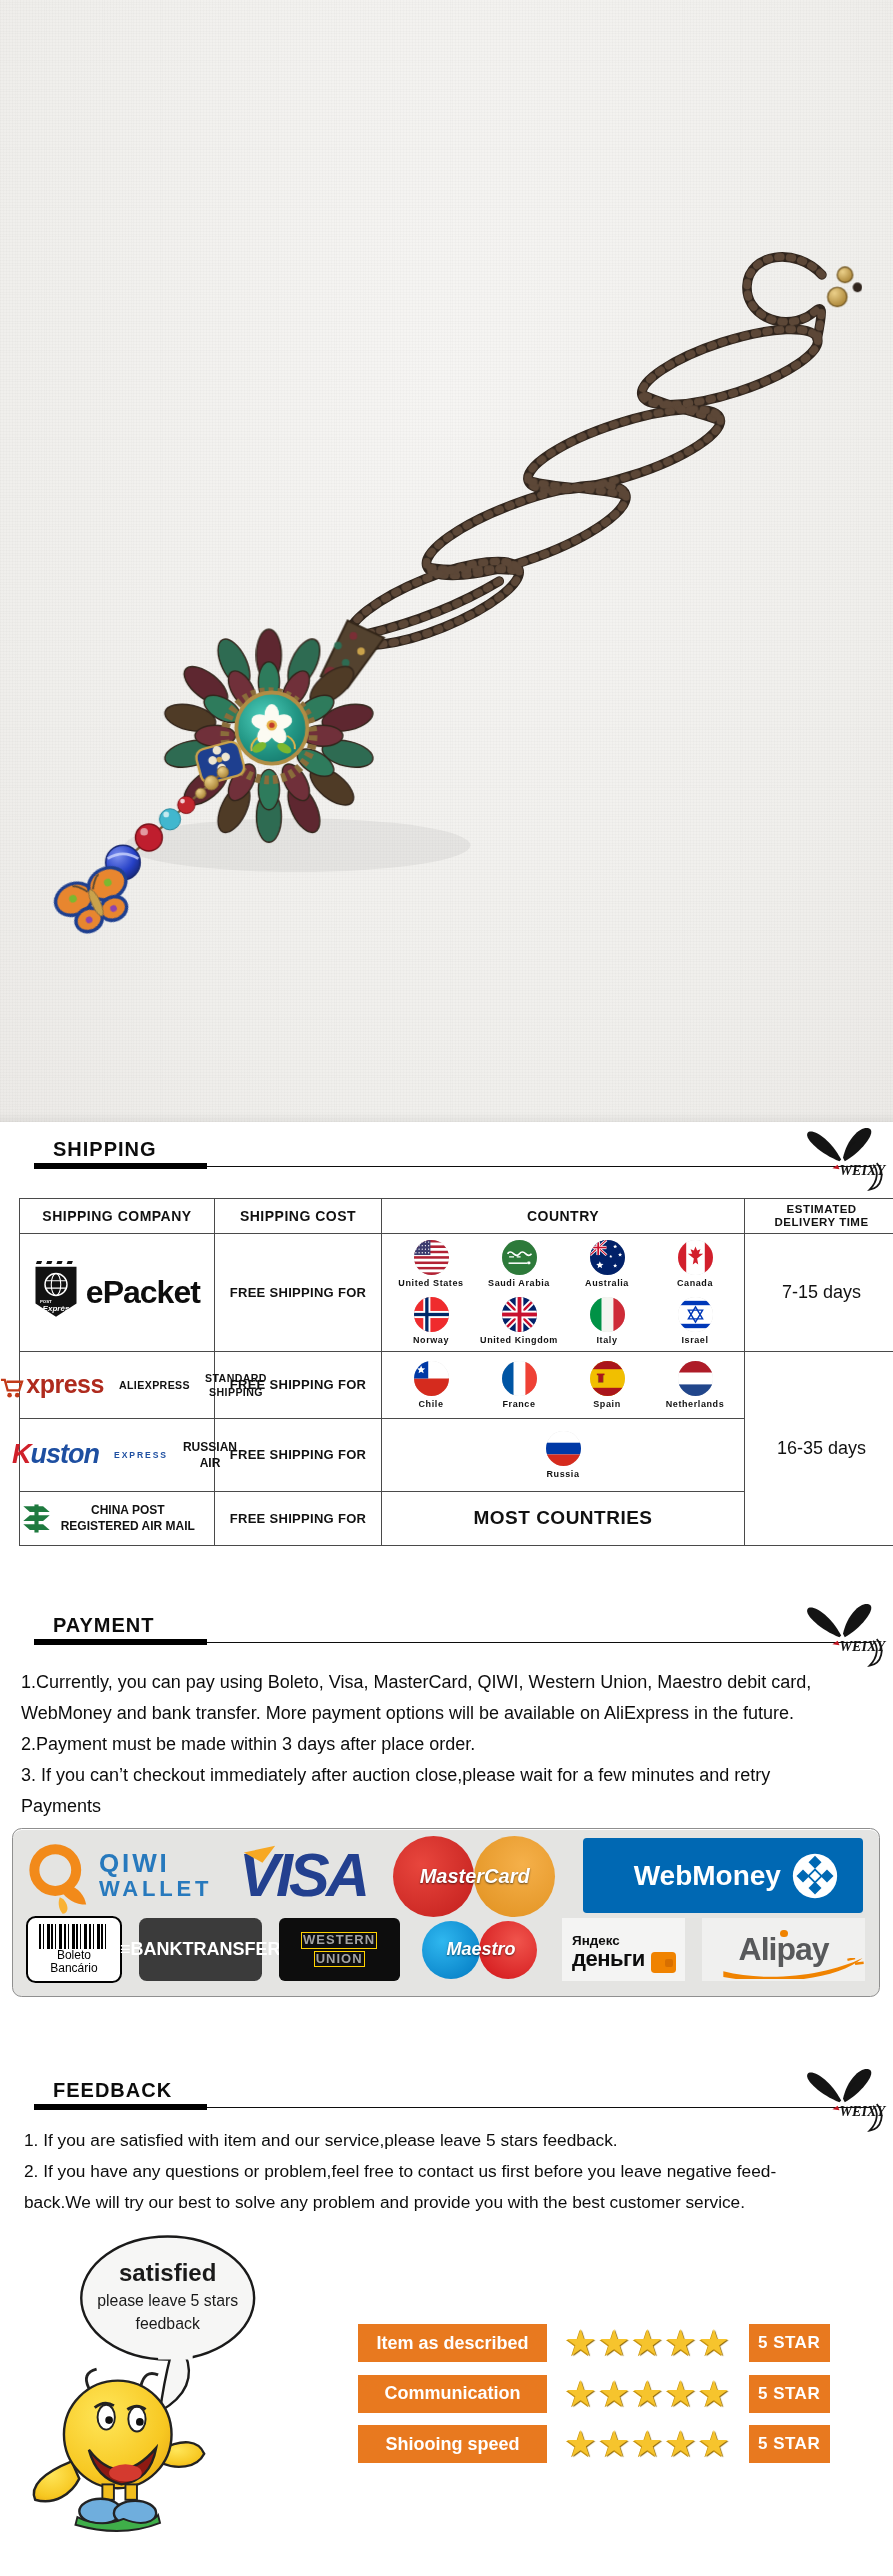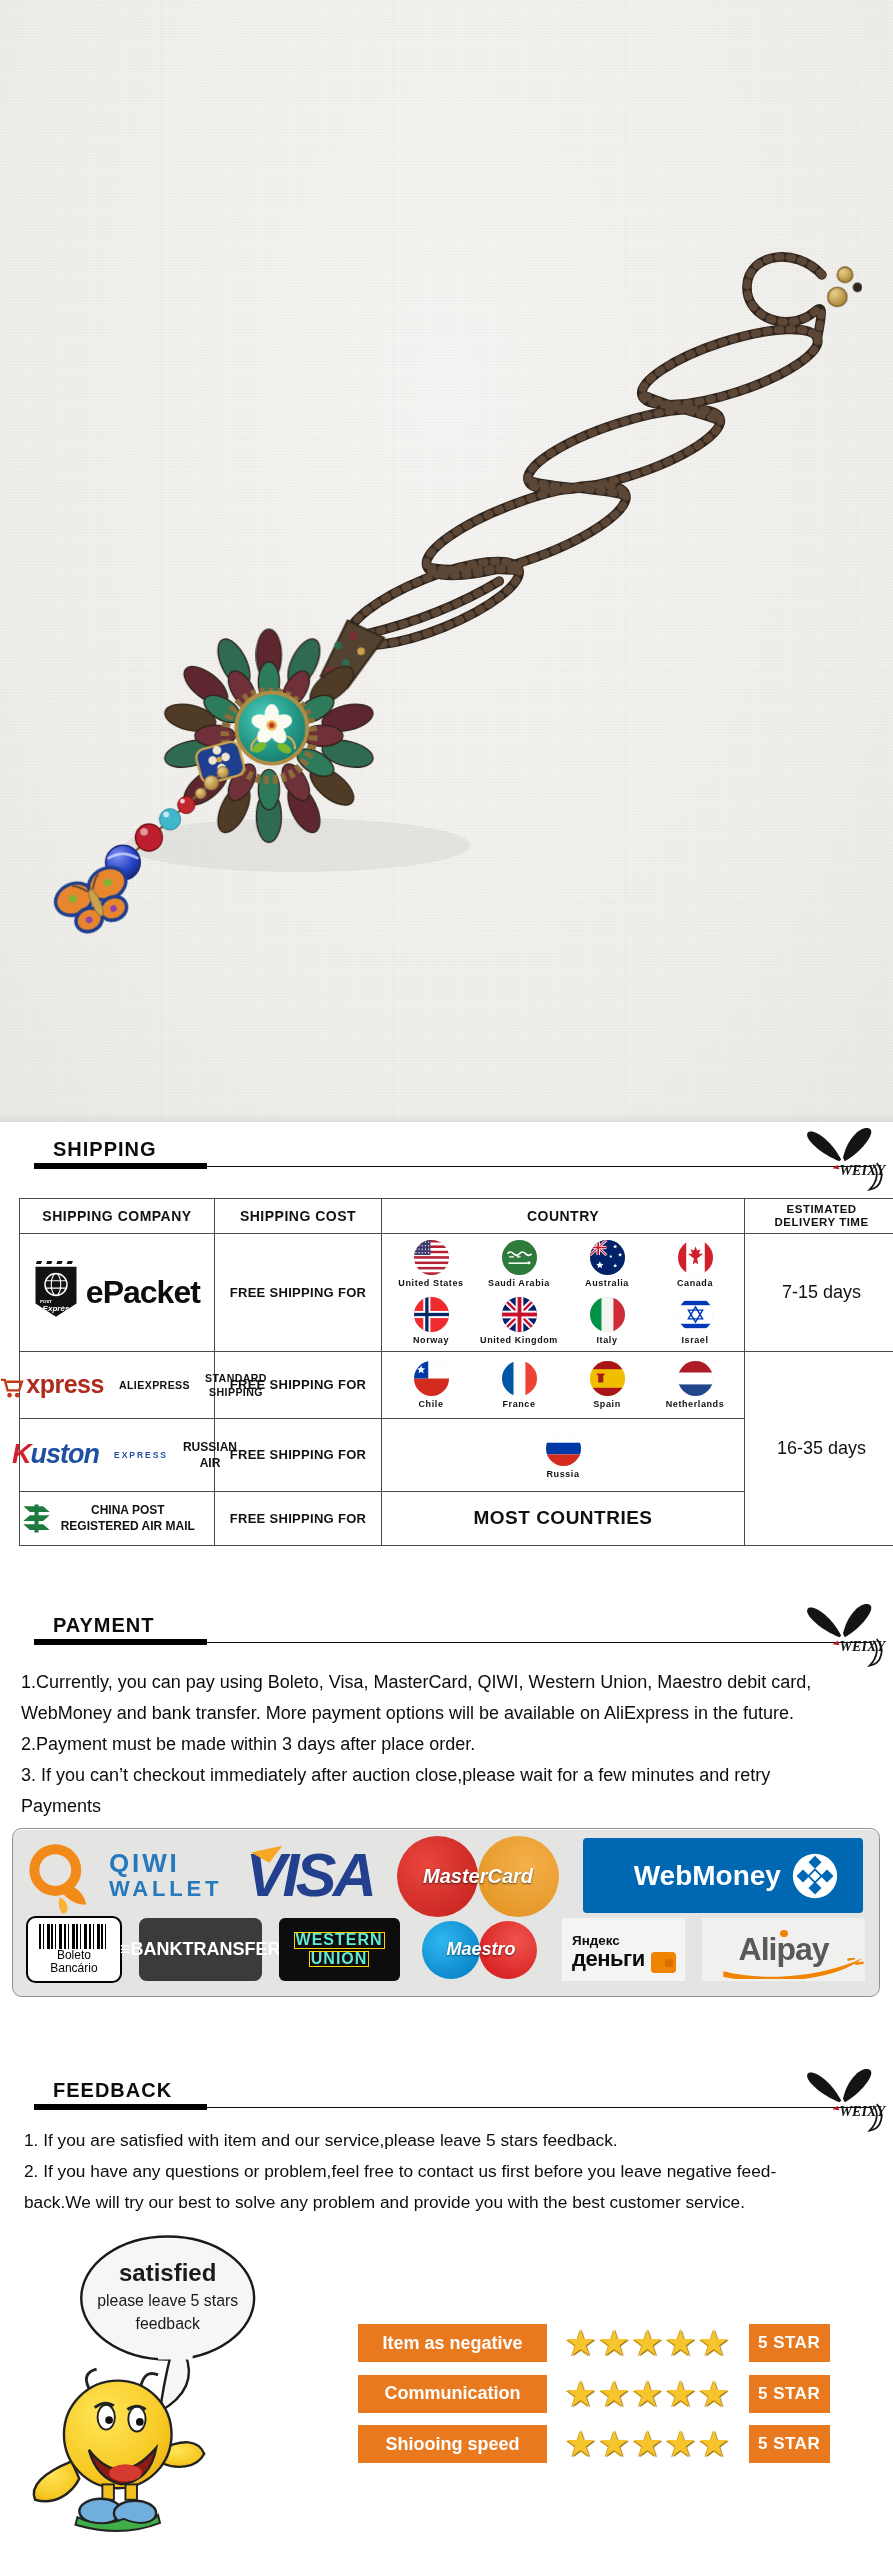--- a/index.html
+++ b/index.html
@@ -51,39 +51,39 @@
   .cn{display:flex;align-items:center;gap:7.7px;}
   .cn-lines{font-size:12px;font-weight:700;line-height:16.3px;text-align:center;}
 
   
   .para{position:absolute;font-size:18px;line-height:31px;color:#0d0d0d;white-space:nowrap;}
   .pm-panel{position:absolute;left:11.5px;top:1828px;width:866px;height:167px;background:#E4E4E2;
             border:1.9px solid #8f8f8f;border-radius:9.6px;box-shadow:inset 0 1px 0 #fff;}
   .pm-row{display:flex;align-items:center;justify-content:space-between;}
   .pm-row1{padding:7.7px 15.4px 1.9px;height:88px;box-sizing:border-box;}
   .pm-row2{padding:1.9px 13.4px 7.7px;height:71px;box-sizing:border-box;}
-  .qiwi{display:flex;align-items:center;gap:21px;}
+  .qiwi{display:flex;align-items:center;gap:11px;}
   .qiwi-txt{color:#2779BD;font-weight:700;line-height:25px;}
   .qiwi-l1{font-size:26px;letter-spacing:2.9px;}
   .qiwi-l2{font-size:22px;letter-spacing:3.8px;}
   .visa-txt{font-style:italic;font-weight:700;font-size:61px;letter-spacing:-3.8px;color:#23408F;position:relative;line-height:61px;}
   .visa-flag{position:absolute;left:5.8px;top:3.8px;width:0;height:0;border-left:16.3px solid transparent;border-right:16.3px solid transparent;border-top:14.4px solid #F7A823;transform:rotate(-12deg);}
   .mc{position:relative;width:163px;height:88px;}
   .mc .c1,.mc .c2{position:absolute;top:3.8px;width:81px;height:81px;border-radius:50%;}
   .mc .c1{left:0;background:radial-gradient(circle at 35% 35%, #E8463D, #C21E1C);}
   .mc .c2{left:81px;background:radial-gradient(circle at 60% 35%, #F5B04A, #E0901E);}
   .mc-txt{position:absolute;left:0;right:0;top:33px;text-align:center;color:#fff;font-style:italic;font-weight:700;font-size:20px;text-shadow:0 1px 1.9px rgba(0,0,0,.6);}
   .wm{width:254px;height:75px;background:#0068B3;border-radius:3.8px;display:flex;align-items:center;justify-content:center;gap:9.6px;padding-left:26px;}
   .wm-txt{color:#fff;font-size:28px;font-weight:600;}
   .boleto{width:92px;height:63px;background:#fff;border:2.4px solid #000;border-radius:9.6px;display:flex;flex-direction:column;align-items:center;justify-content:center;}
   .barcode{width:69px;height:25px;background:repeating-linear-gradient(90deg,#000 0 1.9px,#fff 1.9px 3.8px,#000 3.8px 4.8px,#fff 4.8px 7.7px,#000 7.7px 10.6px,#fff 10.6px 12.5px);}
   .boleto-txt{font-size:12px;line-height:13.4px;color:#000;text-align:center;}
   .bt{width:123px;height:63px;background:#3B3B3B;border-radius:7.7px;color:#fff;display:flex;flex-direction:row;align-items:center;justify-content:center;font-weight:800;font-size:18px;line-height:19px;letter-spacing:0;box-sizing:border-box;}
   .wu{width:121px;height:63px;background:#0d0d0d;border-radius:5.8px;display:flex;flex-direction:column;align-items:center;justify-content:center;gap:1.9px;box-sizing:border-box;}
-  .wu span{border:1.9px solid #FFD200;color:#5eead4;font-weight:800;font-size:16px;line-height:14.4px;padding:0 1px;letter-spacing:1px;}
+  .wu span{border:1.9px solid #FFD200;color:#a3a3a3;font-weight:800;font-size:13px;line-height:14.4px;padding:0 1px;letter-spacing:1px;}
   .maestro{position:relative;width:129px;height:63px;}
   .maestro .c1,.maestro .c2{position:absolute;top:2.9px;width:58px;height:58px;border-radius:50%;}
   .maestro .c1{left:5.8px;background:radial-gradient(circle at 35% 35%, #2FB7EF, #0077C0);}
   .maestro .c2{left:63px;background:radial-gradient(circle at 65% 35%, #F0544C, #D01217);}
   .maestro-txt{position:absolute;left:0;right:0;top:21px;text-align:center;color:#fff;font-style:italic;font-weight:700;font-size:18px;text-shadow:0 1px 1.9px rgba(0,0,0,.55);}
   .yandex{width:123px;height:63px;background:#F4F4F3;display:flex;align-items:center;justify-content:center;gap:5.8px;}
   .ya-txt{color:#0d0d0d;line-height:17.3px;}
   .ya-l1{font-size:13.4px;font-weight:700;}
   .ya-l2{font-size:22px;font-weight:700;letter-spacing:-0.5px;}
   .ya-wallet{width:25px;height:21px;background:#F08300;border-radius:3.8px;position:relative;align-self:flex-end;margin-bottom:7.7px;}
@@ -769,21 +769,21 @@
           <ellipse cx="90" cy="302" rx="22" ry="13" fill="#6FAEDD" stroke="#222" stroke-width="2.5"></ellipse>
           <ellipse cx="126" cy="304" rx="22" ry="13" fill="#6FAEDD" stroke="#222" stroke-width="2.5"></ellipse>
           <path d="M66,308 q24,12 48,2 q24,10 36,-4 l2,8 q-40,16 -88,2 Z" fill="#3FAE49" stroke="#222" stroke-width="2"></path>
         </g>
       </g>
     </svg>
   </div>
 
   <div class="ratings">
     <div class="rate-row">
-      <div class="rate-label">Item as negative</div>
+      <div class="rate-label">Item as described</div>
       <div class="stars">
           <span class="star">★</span>
           <span class="star">★</span>
           <span class="star">★</span>
           <span class="star">★</span>
           <span class="star">★</span>
         </div>
       <div class="rate-badge">5 STAR</div>
     </div>
     <div class="rate-row">

